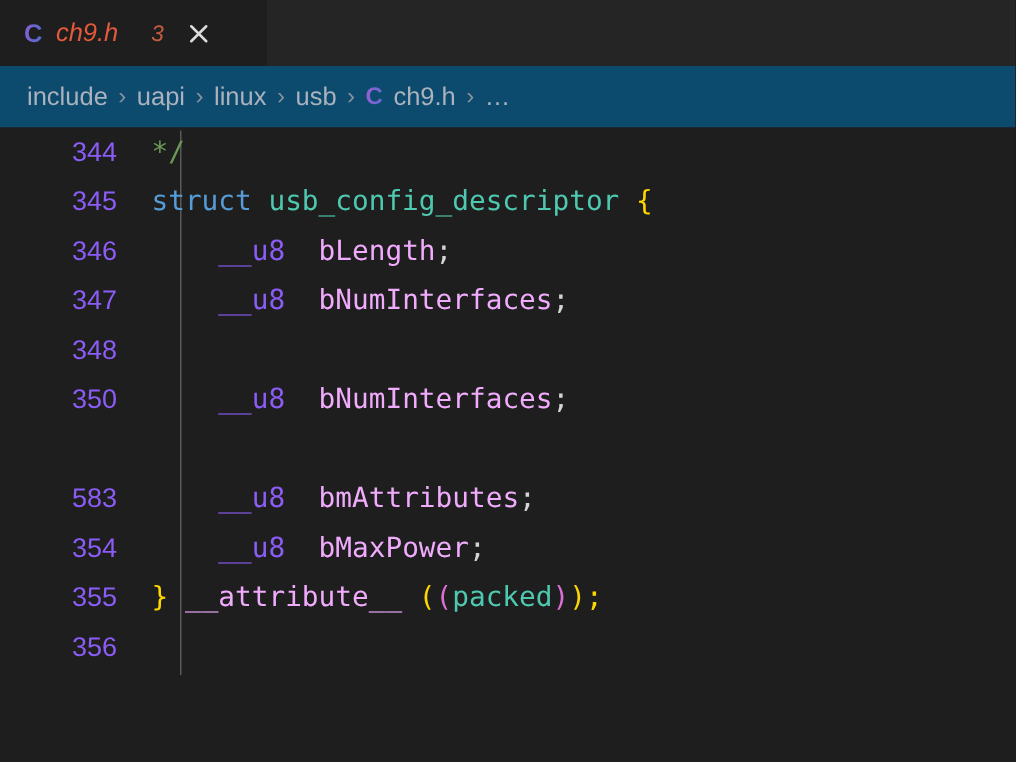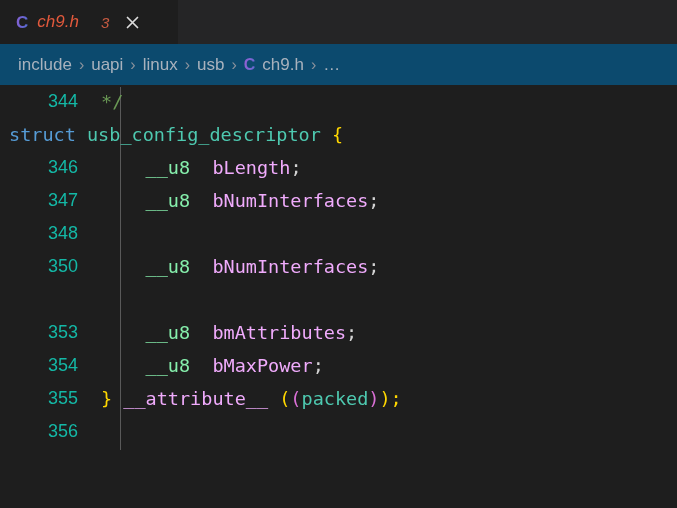--- a/index.html
+++ b/index.html
@@ -99,21 +99,21 @@
     align-items:center;
     font-family:"DejaVu Sans Mono", monospace;
     font-size:18.5px;
     white-space:pre;
   }
   .ln {
     width:92px;
     flex:0 0 92px;
     text-align:right;
     padding-right:14px;
-    color:#14b8a6;
+    color:#8b5cf6;
     font-family:"Liberation Sans", sans-serif;
     font-size:18px;
     user-select:none;
   }
   .code {
     position:relative;
     flex:1 1 auto;
     padding-left:9px;
     color:#d4d4d4;
     white-space:pre;
@@ -130,21 +130,21 @@
     pointer-events:none;
   }
 
   
   .t-com  { color:#6a9955; }
   .t-key  { color:#569cd6; }
   .t-type { color:#4ec9b0; }
   .t-brc  { color:#ffd700; }
   .t-brc2 { color:#da70d6; }
   .t-var  { color:#f0abfc; }
-  .t-mac  { color:#86efac;margin-top:27px; }
+  .t-mac  { color:#8b5cf6;margin-top:27px; }
   .t-pl   { color:#d4d4d4; }
 </style>
 </head>
 <body>
 
 <div id="app">
 
   <div class="tabbar">
     <div class="tab">
       <span class="tab-icon">C</span>
@@ -177,20 +177,21 @@
     <div class="code-area">
 
       <div class="guide" style="top:2px; height:363px;"></div>
 
       <div class="line">
         <span class="ln">344</span>
         <span class="code"><span class="t-com">*/</span></span>
       </div>
 
       <div class="line">
+        <span class="ln">345</span>
         <span class="code"><span class="t-key">struct</span><span class="t-pl"> </span><span class="t-type">usb_config_descriptor</span><span class="t-pl"> </span><span class="t-brc">{</span></span>
       </div>
 
       <div class="line">
         <span class="ln">346</span>
         <span class="code"><span>    </span><span class="t-mac">__u8</span><span>  </span><span class="t-var">bLength</span><span class="t-pl">;</span></span>
       </div>
 
       <div class="line">
         <span class="ln">347</span>
@@ -206,21 +207,21 @@
       <div class="line">
         <span class="ln">350</span>
         <span class="code"><span>    </span><span class="t-mac">__u8</span><span>  </span><span class="t-var">bNumInterfaces</span><span class="t-pl">;</span></span>
       </div>
 
       <div class="line">
       </div>
 
 
       <div class="line">
-        <span class="ln">353</span>
+        <span class="ln">583</span>
         <span class="code"><span>    </span><span class="t-mac">__u8</span><span>  </span><span class="t-var">bmAttributes</span><span class="t-pl">;</span></span>
       </div>
 
       <div class="line">
         <span class="ln">354</span>
         <span class="code"><span>    </span><span class="t-mac">__u8</span><span>  </span><span class="t-var">bMaxPower</span><span class="t-pl">;</span></span>
       </div>
 
       <div class="line">
         <span class="ln">355</span>

